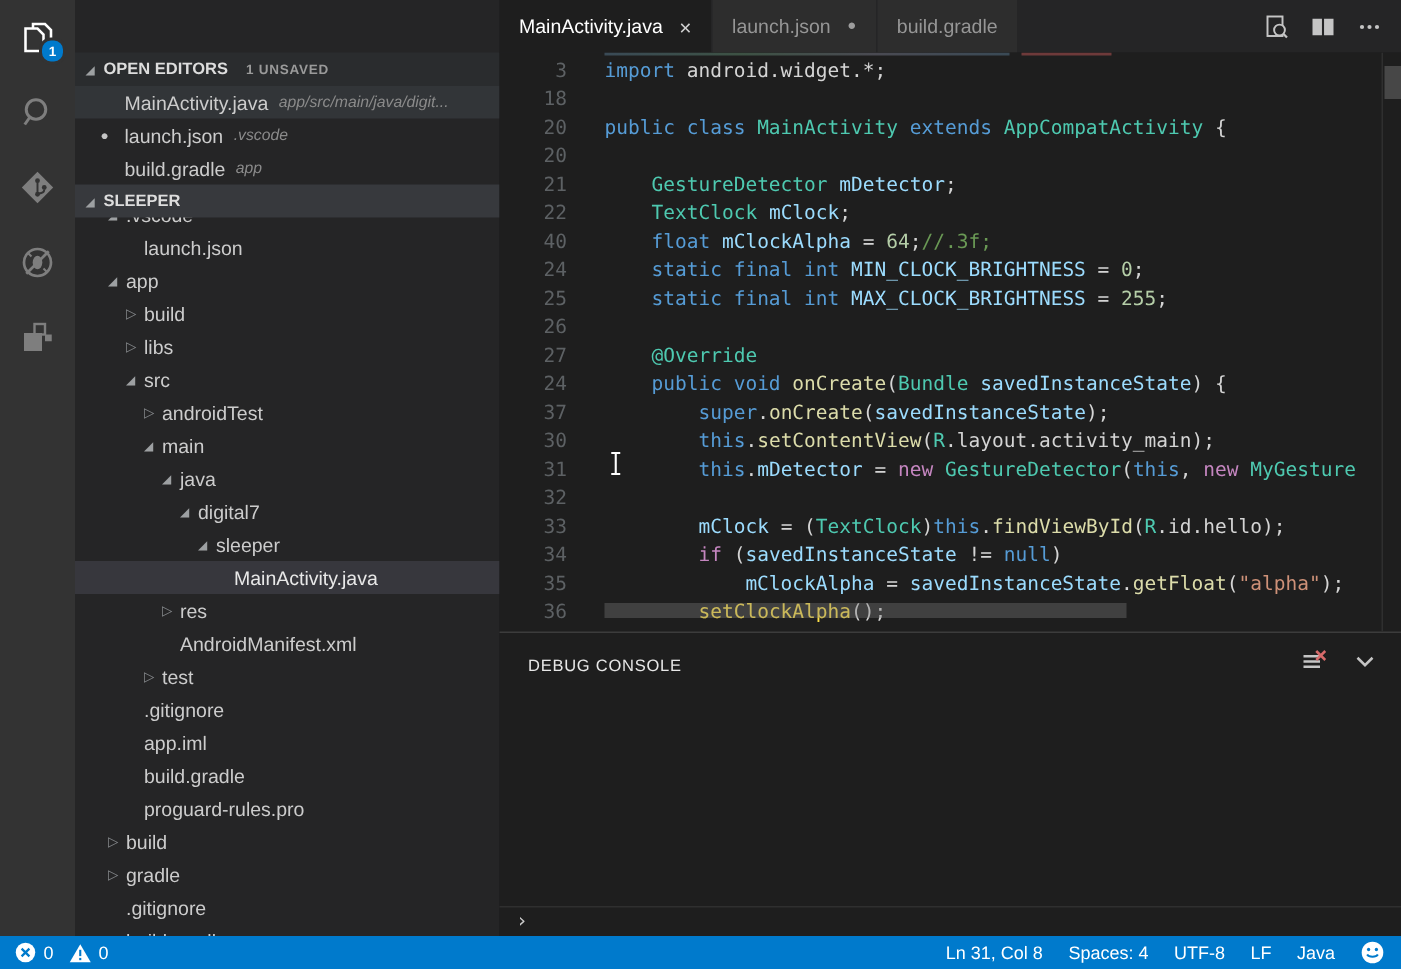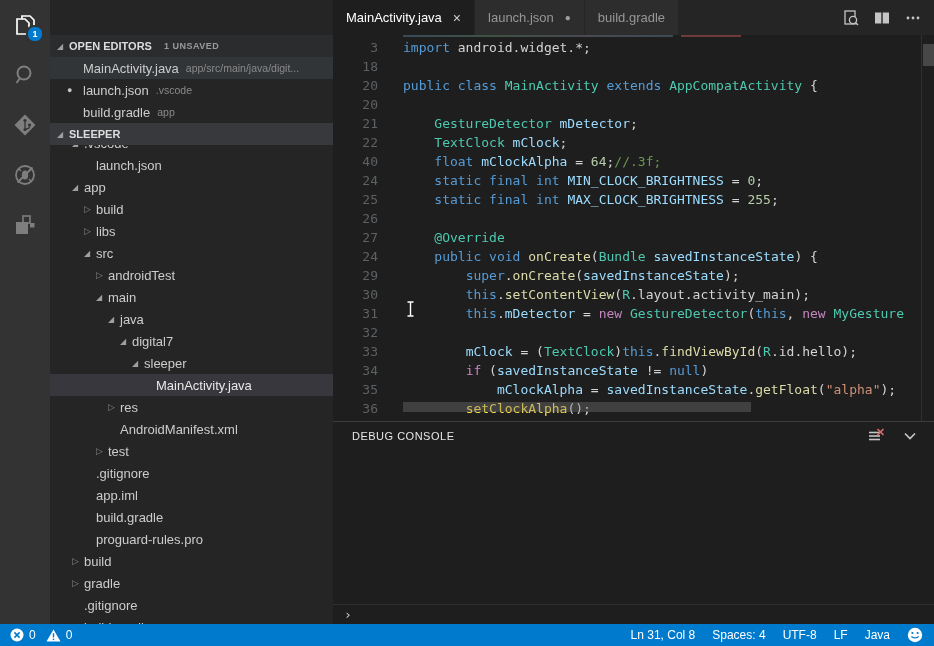--- a/index.html
+++ b/index.html
@@ -19,21 +19,21 @@
   .oe-header{top:35px;background:#2a2c2e;}
   .ws-header{top:123px;background:#37393d;}
   .sec-badge{margin-left:12px;font-size:9px;font-weight:bold;color:#9a9a9a;letter-spacing:0.5px;}
   .tw{display:inline-block;width:12px;font-size:8px;color:#9da0a2;flex:0 0 12px;}
   .tw.col{color:#84878a;font-size:9px;}
   .oe-list{position:absolute;top:57px;left:0;right:0;z-index:2;}
   .oe-row{height:22px;display:flex;align-items:center;padding-left:33px;position:relative;cursor:pointer;}
   .oe-row.selected{background:#323538;}
   .oe-dot{position:absolute;left:17px;top:50%;margin-top:-6px;font-size:9px;color:#c5c5c5;line-height:12px;}
   .oe-name{font-size:13px;color:#cccccc;white-space:nowrap;}
-  .oe-detail{font-size:10.5px;color:#8a8a8a;margin-left:7px;white-space:nowrap;overflow:hidden;text-overflow:ellipsis;flex:1;padding-right:6px;}
+  .oe-detail{font-size:10.5px;color:#8a8a8a;margin-left:7px;white-space:nowrap;overflow:hidden;text-overflow:ellipsis;flex:1;padding-right:6px;font-style:italic;}
   .tree{position:absolute;top:132px;left:0;right:0;z-index:1;}
   .tree-row{height:22px;display:flex;align-items:center;font-size:13px;color:#cccccc;white-space:nowrap;cursor:pointer;}
   .tree-row.selected{background:#37373d;color:#e8e8e8;}
 
   
   .editor-col{position:absolute;left:333px;top:0;width:601px;height:624px;background:#1e1e1e;}
   .tab-bar{position:absolute;top:0;left:0;right:0;height:35px;background:#252526;display:flex;align-items:stretch;}
   .tab{display:flex;align-items:center;padding:0 13px;font-size:13px;color:#969696;background:#2d2d2d;margin-right:1px;cursor:pointer;white-space:nowrap;}
   .tab.active{background:#1e1e1e;color:#ffffff;}
   .tab-close{margin-left:11px;font-size:14px;color:#cfcfcf;line-height:14px;}
@@ -47,21 +47,21 @@
   .code-line{height:19px;display:flex;align-items:center;}
   .ln{width:45px;flex:0 0 45px;text-align:right;color:#5d6164;font-size:13px;}
   .lc{padding-left:25px;white-space:pre;}
   .hscroll{position:absolute;top:367px;left:70px;width:348px;height:10px;background:rgba(121,121,121,0.38);cursor:pointer;}
   .vtrack{position:absolute;right:0;top:0;width:12px;height:386px;border-left:1px solid rgba(255,255,255,0.08);}
   .vthumb{position:absolute;top:9px;left:1px;width:11px;height:22px;background:rgba(121,121,121,0.45);cursor:pointer;}
   .ibeam{position:absolute;left:72px;top:265px;z-index:4;}
 
   
   .panel{position:absolute;top:421px;left:0;width:601px;height:203px;background:#1e1e1e;border-top:1px solid #3c3c3c;box-sizing:border-box;}
-  .panel-header{height:28px;display:flex;align-items:center;padding-left:19px;font-size:11px;color:#e7e7e7;letter-spacing:0.5px;}
+  .panel-header{height:28px;display:flex;align-items:flex-end;padding-left:19px;font-size:11px;color:#e7e7e7;letter-spacing:0.5px;}
   .panel-actions{margin-left:auto;display:flex;align-items:center;gap:16px;padding-right:15px;}
   .pa-icon{width:18px;height:18px;display:flex;align-items:center;justify-content:center;cursor:pointer;}
   .prompt-row{position:absolute;bottom:0;left:0;right:0;height:19px;border-top:1px solid rgba(255,255,255,0.08);color:#cccccc;font-size:13px;padding-left:11px;display:flex;align-items:center;font-family:"DejaVu Sans Mono","Liberation Mono",monospace;cursor:text;}
 
   
   .status-bar{position:absolute;left:0;top:624px;width:934px;height:22px;background:#007acc;display:flex;align-items:center;color:#ffffff;font-size:12px;z-index:6;}
   .sb-left{display:flex;align-items:center;gap:5px;padding-left:10px;cursor:pointer;}
   .sb-left .cnt{margin-right:5px;}
   .sb-right{margin-left:auto;display:flex;align-items:center;gap:17px;padding-right:11px;}
   .sb-item{cursor:pointer;white-space:nowrap;}
@@ -328,21 +328,21 @@
           </div>
           <div class="code-line">
             <span class="ln">27</span>
             <span class="lc"><span style="color: rgb(212, 212, 212);">    </span><span style="color: rgb(78, 201, 176);">@Override</span></span>
           </div>
           <div class="code-line">
             <span class="ln">24</span>
             <span class="lc"><span style="color: rgb(212, 212, 212);">    </span><span style="color: rgb(86, 156, 214);">public void</span><span style="color: rgb(212, 212, 212);"> </span><span style="color: rgb(220, 220, 170);">onCreate</span><span style="color: rgb(212, 212, 212);">(</span><span style="color: rgb(78, 201, 176);">Bundle</span><span style="color: rgb(212, 212, 212);"> </span><span style="color: rgb(156, 220, 254);">savedInstanceState</span><span style="color: rgb(212, 212, 212);">) {</span></span>
           </div>
           <div class="code-line">
-            <span class="ln">29</span>
+            <span class="ln">37</span>
             <span class="lc"><span style="color: rgb(212, 212, 212);">        </span><span style="color: rgb(86, 156, 214);">super</span><span style="color: rgb(212, 212, 212);">.</span><span style="color: rgb(220, 220, 170);">onCreate</span><span style="color: rgb(212, 212, 212);">(</span><span style="color: rgb(156, 220, 254);">savedInstanceState</span><span style="color: rgb(212, 212, 212);">);</span></span>
           </div>
           <div class="code-line">
             <span class="ln">30</span>
             <span class="lc"><span style="color: rgb(212, 212, 212);">        </span><span style="color: rgb(86, 156, 214);">this</span><span style="color: rgb(212, 212, 212);">.</span><span style="color: rgb(220, 220, 170);">setContentView</span><span style="color: rgb(212, 212, 212);">(</span><span style="color: rgb(78, 201, 176);">R</span><span style="color: rgb(212, 212, 212);">.layout.activity_main);</span></span>
           </div>
           <div class="code-line">
             <span class="ln">31</span>
             <span class="lc"><span style="color: rgb(212, 212, 212);">        </span><span style="color: rgb(86, 156, 214);">this</span><span style="color: rgb(212, 212, 212);">.</span><span style="color: rgb(156, 220, 254);">mDetector</span><span style="color: rgb(212, 212, 212);"> = </span><span style="color: rgb(197, 134, 192);">new</span><span style="color: rgb(212, 212, 212);"> </span><span style="color: rgb(78, 201, 176);">GestureDetector</span><span style="color: rgb(212, 212, 212);">(</span><span style="color: rgb(86, 156, 214);">this</span><span style="color: rgb(212, 212, 212);">, </span><span style="color: rgb(197, 134, 192);">new</span><span style="color: rgb(212, 212, 212);"> </span><span style="color: rgb(78, 201, 176);">MyGesture</span></span>
           </div>

